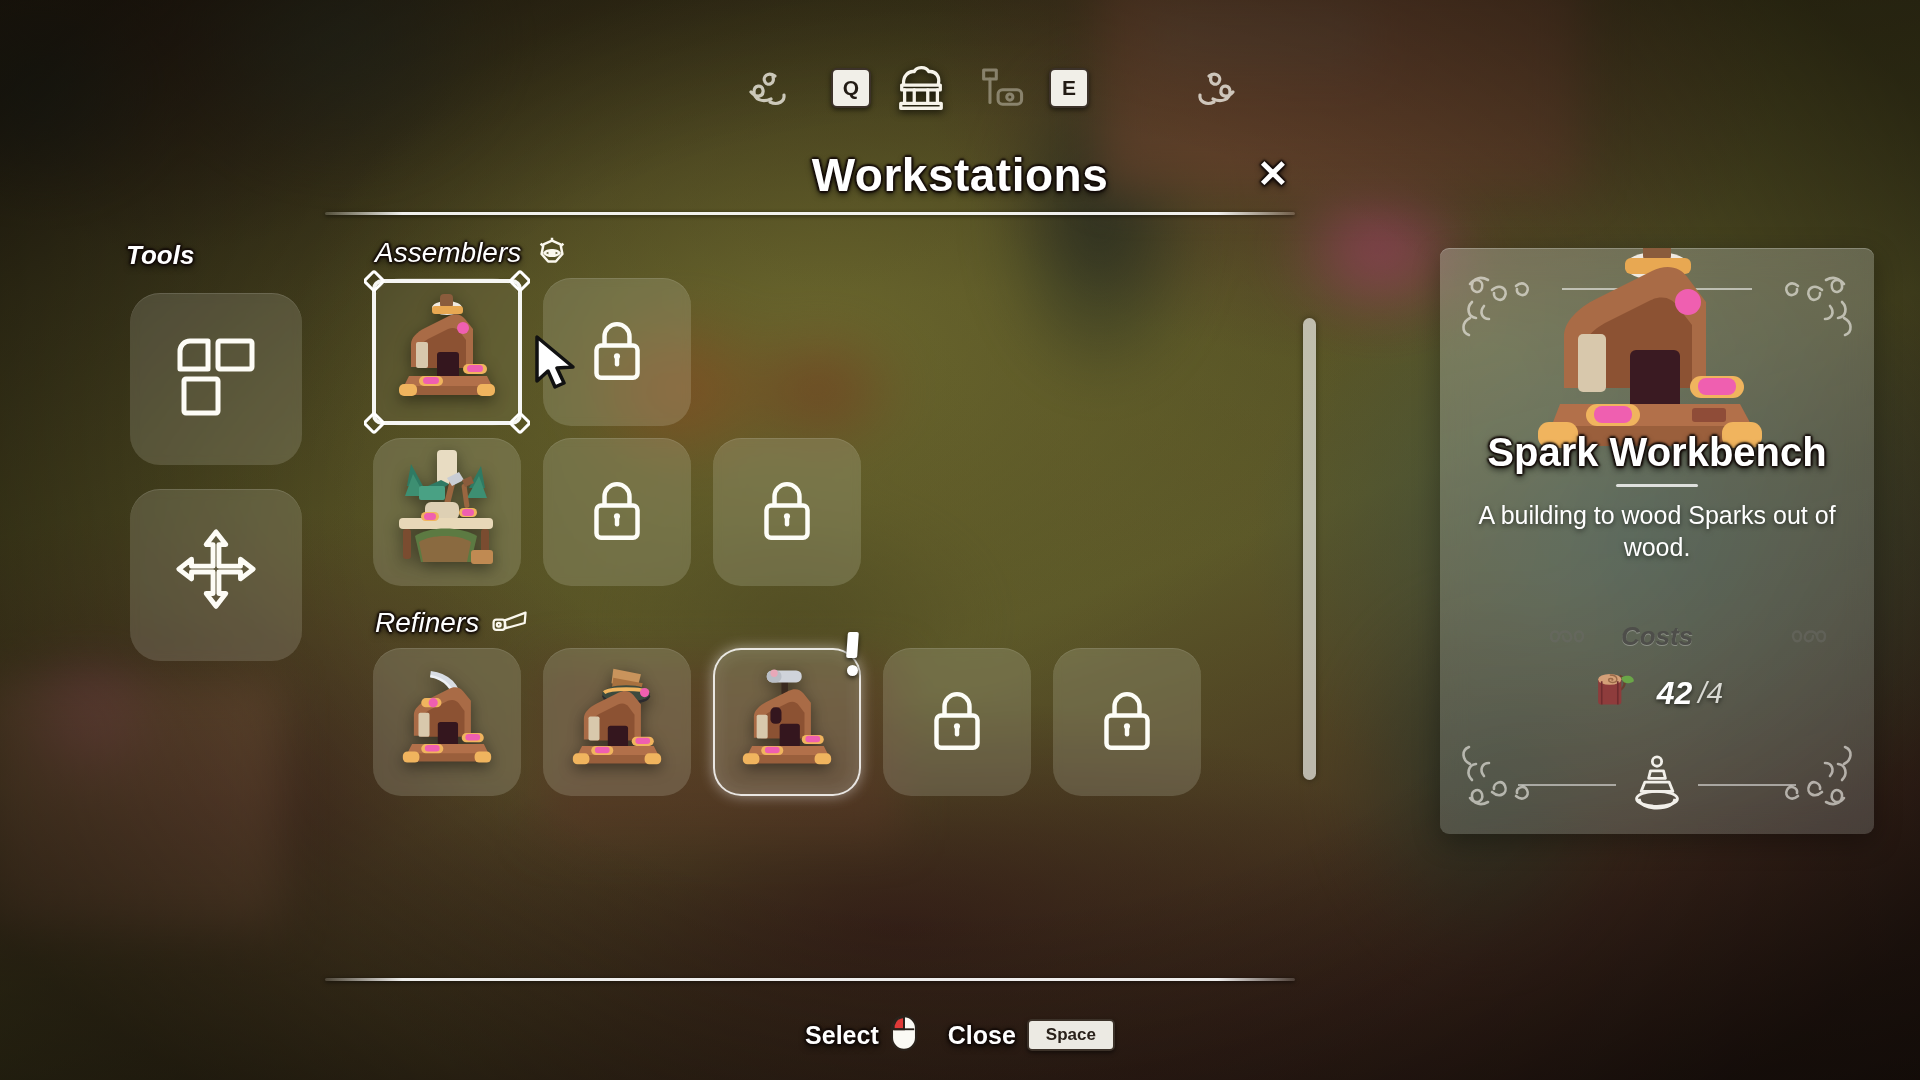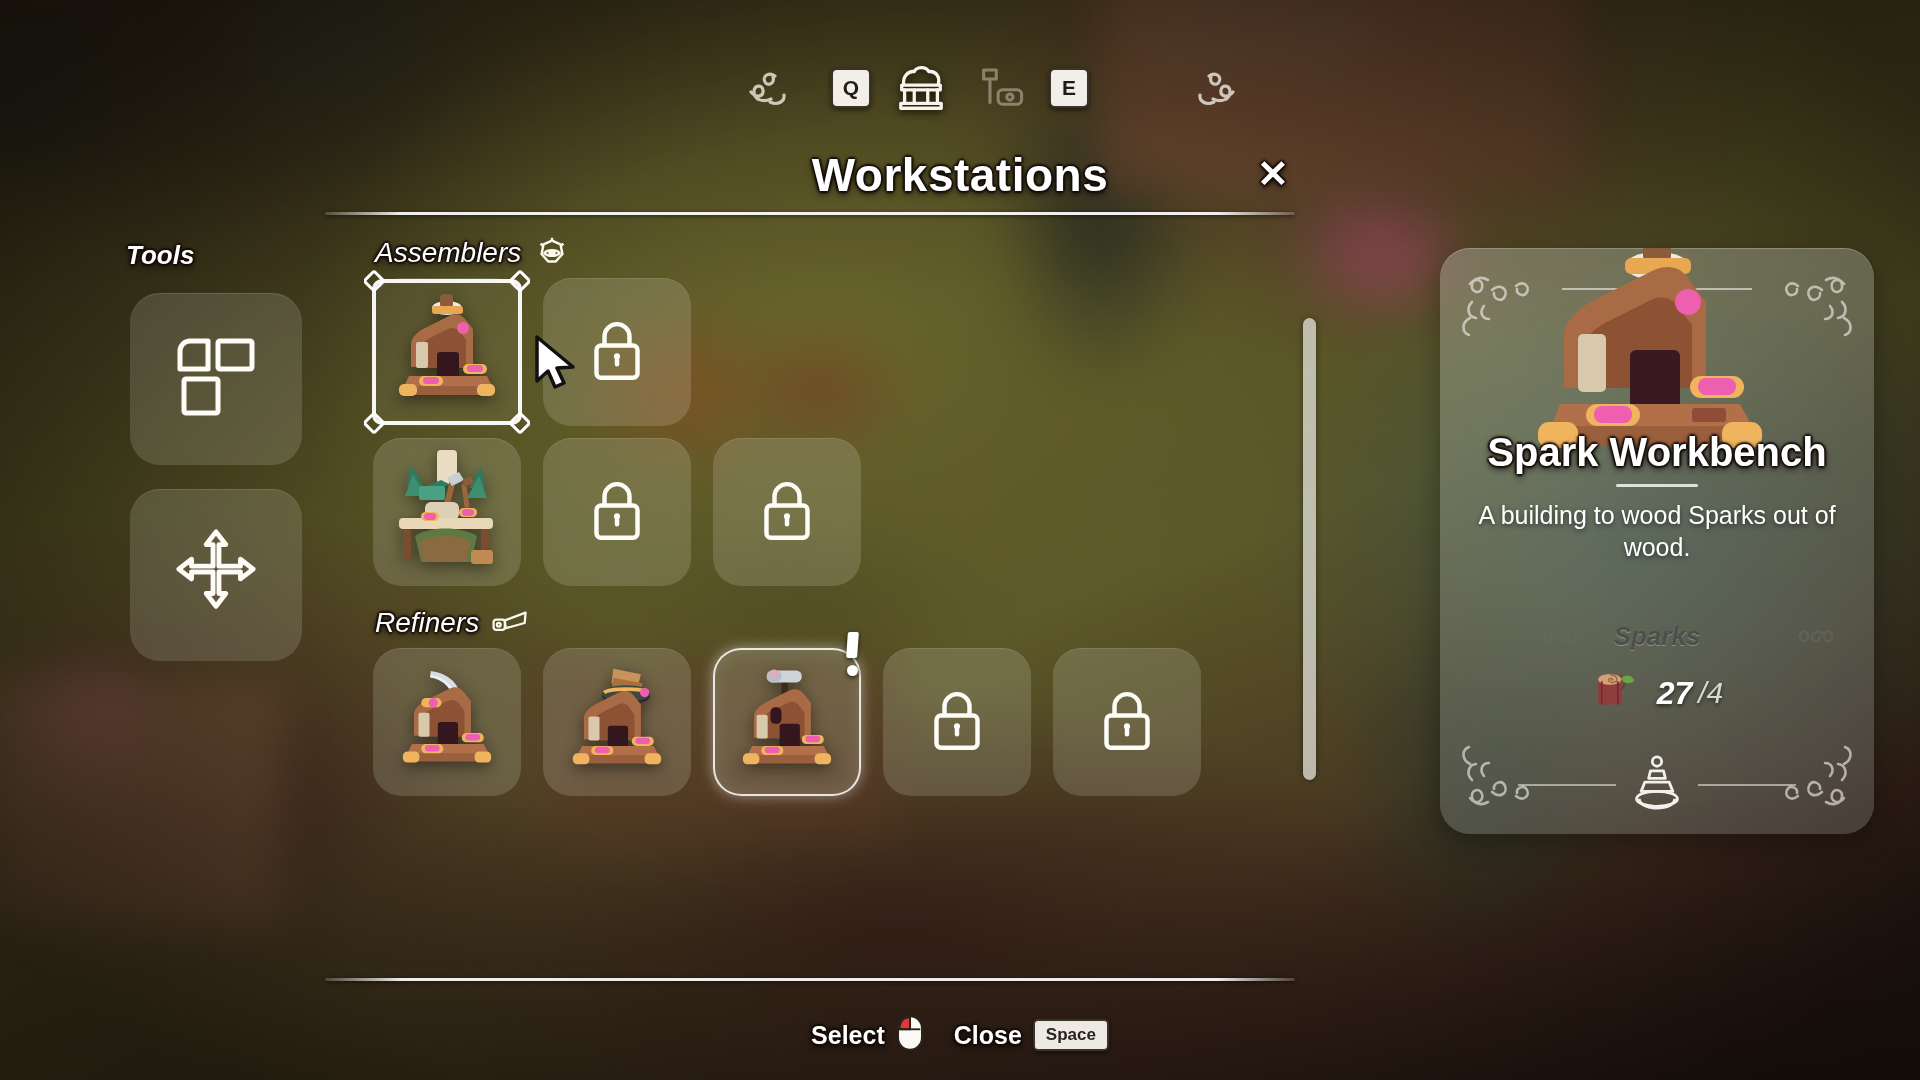--- a/index.html
+++ b/index.html
@@ -147,21 +147,21 @@
   #scroll {
     position:absolute; left:1303px; top:318px; width:13px; height:462px;
     border-radius:7px; background:rgba(232,232,226,.72);
     box-shadow:0 0 6px rgba(0,0,0,.4);
     cursor:pointer;
   }
 
   
   #detail {
     position:absolute; left:1440px; top:248px; width:434px; height:586px;
-    border-radius:30px;
+    border-radius:9px;
     background:linear-gradient(165deg, rgba(220,225,218,.30) 0%, rgba(196,203,198,.26) 45%, rgba(178,186,184,.24) 100%);
     backdrop-filter:blur(14px);
     box-shadow:inset 0 1px 0 rgba(255,255,255,.22), 0 8px 28px rgba(0,0,0,.32);
     overflow:hidden;
   }
   #detail .orn { position:absolute; width:104px; height:88px; opacity:.62; }
   #detail .orn.tl { left:14px; top:14px; }
   #detail .orn.tr { right:14px; top:14px; transform:scaleX(-1); }
   #detail .orn.bl { left:14px; bottom:14px; transform:scaleY(-1); }
   #detail .orn.br { right:14px; bottom:14px; transform:scale(-1,-1); }
@@ -194,21 +194,21 @@
   .botorn .ln { width:98px; height:2px; background:rgba(255,255,255,.5); }
 
   
   #hints {
     position:absolute; bottom:22px; left:0; right:0; height:46px;
     display:flex; align-items:center; justify-content:center; gap:30px;
   }
   #hints .grp { display:flex; align-items:center; gap:11px; }
   #hints .txt { font-size:25px; font-weight:700; }
   #hints .spacekey {
-    min-width:68px; height:32px; padding:0 11px; border-radius:5px;
+    min-width:68px; height:32px; padding:0 17px; border-radius:5px;
     background:#eceae3; border:2px solid #3c3229;
     display:flex; align-items:center; justify-content:center;
     font-size:17px; font-weight:700; color:#2a221b;
     box-shadow:0 2px 4px rgba(0,0,0,.5);
   }
 
   
   #cursor { position:absolute; left:533px; top:335px; width:48px; height:60px; pointer-events:none; }
 </style>
 </head>
@@ -607,42 +607,42 @@
   <div class="ddesc">A building to wood Sparks out of wood.</div>
 
   <div class="costhdr">
     <span class="sw">
       <svg viewBox="0 0 62 24" width="62" height="24" fill="none" stroke="#6a6a64" stroke-width="2.4" stroke-linecap="round">
         <path d="M4 12c0-6 8-6 8 0s-8 8-8 0"></path>
         <path d="M12 12c2-6 10-6 12 0s-8 8-8 0"></path>
         <path d="M28 12c0-6 8-6 8 0s-8 8-8 0"></path>
       </svg>
     </span>
-    <span class="t">Sparks</span>
+    <span class="t">Costs</span>
     <span class="sw">
       <svg viewBox="0 0 62 24" width="62" height="24" fill="none" stroke="#6a6a64" stroke-width="2.4" stroke-linecap="round" transform="scale(-1,1) translate(-62,0)">
         <path d="M4 12c0-6 8-6 8 0s-8 8-8 0"></path>
         <path d="M12 12c2-6 10-6 12 0s-8 8-8 0"></path>
         <path d="M28 12c0-6 8-6 8 0s-8 8-8 0"></path>
       </svg>
     </span>
   </div>
 
   <div class="costrow">
     <span>
       <svg viewBox="0 0 56 50" width="50" height="46">
         <path d="M32 8c7 3 8 12 0 16" stroke="#6b4030" stroke-width="2.6" fill="none"></path>
         <path d="M34 10c6-4 14-2 14 4-6 4-13 3-14-4z" fill="#6aa648"></path>
         <rect x="8" y="10" width="26" height="30" rx="3" fill="#8e3c3c"></rect>
         <ellipse cx="21" cy="12" rx="13" ry="6" fill="#d4a078"></ellipse>
         <path d="M21 7c5 0 8 2 8 5s-4 4-7 3-3-4 0-4 3 2 1 2" stroke="#9a6a48" stroke-width="1.6" fill="none"></path>
         <path d="M12 14v26M30 14v26" stroke="#6e2c2e" stroke-width="1.8"></path>
       </svg>
     </span>
-    <span class="num">27</span>
+    <span class="num">42</span>
     <span class="den" style="margin-left:-10px">/4</span>
   </div>
 
   <div class="botorn">
     <span class="ln"></span>
     <span>
       <svg viewBox="0 0 58 66" width="54" height="62" fill="none" stroke="#f2f0ea" stroke-width="3" stroke-linejoin="round">
         <circle cx="29" cy="10" r="5"></circle>
         <path d="M22 20h14l2 8H20z"></path>
         <path d="M16 32h26l4 10H12z"></path>

